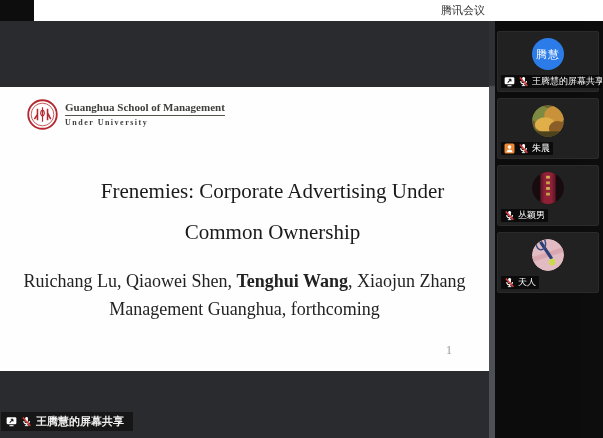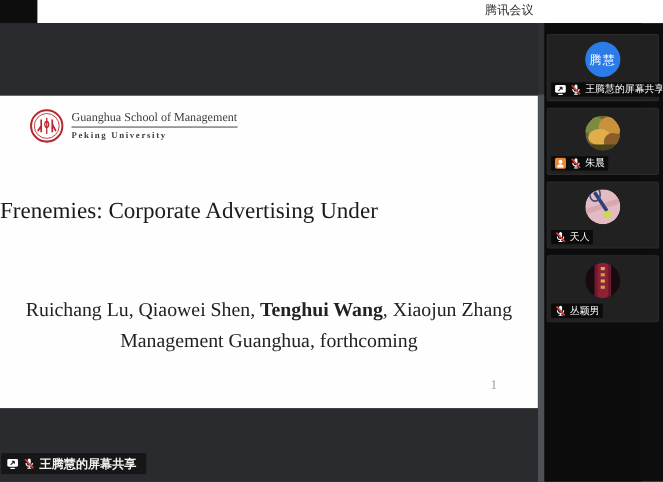--- a/index.html
+++ b/index.html
@@ -26,27 +26,27 @@
   }
   .slide{
     position:absolute;top:66px;left:0;width:489px;height:284px;
     background:#fefefe;
     font-family:"Liberation Serif","DejaVu Serif",serif;color:#1c1c1c;
   }
   .logo-block{position:absolute;left:27px;top:12px;display:flex;align-items:flex-start;gap:7px;}
   .seal{width:31px;height:31px;flex:0 0 auto;}
   .logo-text{padding-top:2px;}
   .logo-line1{
-    font-size:11px;font-weight:normal;color:#3e3e3c;
+    font-size:11px;font-weight:bold;color:#3e3e3c;
     border-bottom:1.5px solid #55534e;padding-bottom:2px;white-space:nowrap;
   }
   .logo-line2{font-size:8px;font-weight:bold;letter-spacing:1.5px;color:#3e3e3c;margin-top:2px;}
   .slide-title{
-    position:absolute;top:84px;left:0;width:100%;text-align:left;
-    font-size:21px;line-height:41px;color:#1a1a1a;
+    position:absolute;top:84px;left:0;width:100%;text-align:center;
+    font-size:21px;line-height:41px;color:#1a1a1a;padding-left:28px;
   }
   .slide-authors{
     position:absolute;top:180px;left:0;width:100%;text-align:center;
     font-size:18px;line-height:28px;color:#222;
   }
   .page-num{position:absolute;right:37px;top:256px;font-size:12px;color:#9a9a9a;}
   
   .share-banner{
     position:absolute;left:1px;top:391px;height:19px;
     display:inline-flex;align-items:center;gap:4px;
@@ -122,26 +122,27 @@
     <div class="slide">
       <div class="logo-block">
         <svg class="seal" viewBox="0 0 40 40">
           <circle cx="20" cy="20" r="18.4" fill="none" stroke="#b5282f" stroke-width="2.4"></circle>
           <circle cx="20" cy="20" r="14.6" fill="none" stroke="#b5282f" stroke-width="1"></circle>
           <path d="M13.5 12.5 v15 M13.5 20 l-4 6 M26.5 12.5 v15 M26.5 18 l4.2 8" stroke="#b5282f" stroke-width="2" fill="none"></path>
           <path d="M20 10.5 v19 M20 14 c-3.2 2 -3.2 6.5 0 8.5 c3.2 -2 3.2 -6.5 0 -8.5" stroke="#b5282f" stroke-width="1.5" fill="none"></path>
         </svg>
         <div class="logo-text">
           <div class="logo-line1">Guanghua School of Management</div>
-          <div class="logo-line2">Peking University</div>
+          <div class="logo-line2">Under University</div>
         </div>
       </div>
 
       <div class="slide-title">
         <div>Frenemies: Corporate Advertising Under</div>
+        <div>Common Ownership</div>
       </div>
 
       <div class="slide-authors">
         <div><span>Ruichang Lu, Qiaowei Shen, </span><b>Tenghui Wang</b><span>, Xiaojun Zhang</span></div>
         <div>Management Guanghua, forthcoming</div>
       </div>
 
       <div class="page-num">1</div>
     </div>
 
@@ -190,43 +191,20 @@
         </svg>
       </div>
       <div class="tile-label">
         <svg class="icon-12" viewBox="0 0 11 11">
             <use href="#person-badge"></use>
           </svg>
         <svg class="icon-12" viewBox="0 0 12 12">
             <use href="#mic-muted"></use>
           </svg>
         <span>朱晨</span>
-      </div>
-    </div>
-
-    <div class="tile">
-      <div class="avatar">
-        <svg viewBox="0 0 34 34">
-          <clipPath id="c3">
-              <circle cx="17" cy="17" r="17"></circle>
-            </clipPath>
-          <g clip-path="url(#c3)">
-            <rect width="34" height="34" fill="#e3bcc3"></rect>
-            <rect x="-4" y="14" width="45" height="5" fill="#d8a7b0" transform="rotate(-18 17 17)"></rect>
-            <path d="M9 3 L21 21" stroke="#2c3f77" stroke-width="3.4" fill="none"></path>
-            <ellipse cx="9.5" cy="5" rx="5" ry="6.5" fill="none" stroke="#3a4c84" stroke-width="1.6"></ellipse>
-            <circle cx="21.5" cy="24.5" r="3.6" fill="#ccd94f"></circle>
-          </g>
-        </svg>
-      </div>
-      <div class="tile-label">
-        <svg class="icon-12" viewBox="0 0 12 12">
-            <use href="#mic-muted"></use>
-          </svg>
-        <span>天人</span>
       </div>
     </div>
 
     <div class="tile">
       <div class="avatar">
         <svg viewBox="0 0 34 34">
           <clipPath id="c4">
               <circle cx="17" cy="17" r="17"></circle>
             </clipPath>
           <g clip-path="url(#c4)">
@@ -241,16 +219,39 @@
         </svg>
       </div>
       <div class="tile-label">
         <svg class="icon-12" viewBox="0 0 12 12">
             <use href="#mic-muted"></use>
           </svg>
         <span>丛颖男</span>
       </div>
     </div>
 
+    <div class="tile">
+      <div class="avatar">
+        <svg viewBox="0 0 34 34">
+          <clipPath id="c3">
+              <circle cx="17" cy="17" r="17"></circle>
+            </clipPath>
+          <g clip-path="url(#c3)">
+            <rect width="34" height="34" fill="#e3bcc3"></rect>
+            <rect x="-4" y="14" width="45" height="5" fill="#d8a7b0" transform="rotate(-18 17 17)"></rect>
+            <path d="M9 3 L21 21" stroke="#2c3f77" stroke-width="3.4" fill="none"></path>
+            <ellipse cx="9.5" cy="5" rx="5" ry="6.5" fill="none" stroke="#3a4c84" stroke-width="1.6"></ellipse>
+            <circle cx="21.5" cy="24.5" r="3.6" fill="#ccd94f"></circle>
+          </g>
+        </svg>
+      </div>
+      <div class="tile-label">
+        <svg class="icon-12" viewBox="0 0 12 12">
+            <use href="#mic-muted"></use>
+          </svg>
+        <span>天人</span>
+      </div>
+    </div>
+
 
 
   </div>
 </div>
 
 </body></html>

